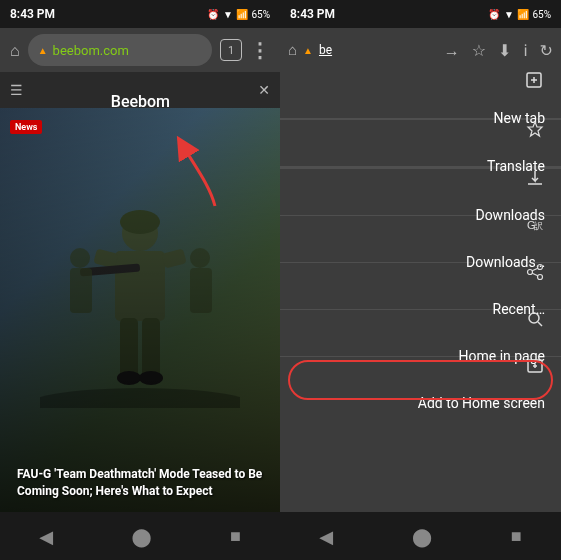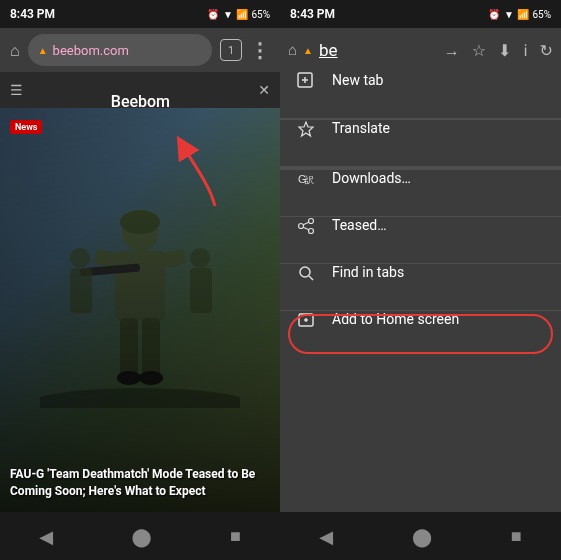--- a/index.html
+++ b/index.html
@@ -73,21 +73,21 @@
       background: #555;
       border-radius: 20px;
       height: 32px;
       display: flex;
       align-items: center;
       padding: 0 10px;
       gap: 5px;
     }
 
     .address-url-text {
-      color: #f9a8d4;
+      color: #84cc16;
       font-size: 13px;
     }
 
     .tab-count {
       width: 22px;
       height: 22px;
       border: 1.5px solid #bbb;
       border-radius: 4px;
       display: flex;
       align-items: center;
@@ -152,21 +152,21 @@
       color: #fff;
       font-size: 9px;
       padding: 2px 5px;
       border-radius: 2px;
       font-weight: 600;
     }
 
     .news-caption {
       position: absolute;
       bottom: 12px;
-      left: 10px;
+      left: 17px;
       right: 10px;
       color: #fff;
       font-size: 12px;
       font-weight: 700;
       line-height: 1.4;
       text-shadow: 1px 1px 2px rgba(0,0,0,0.9);
     }
 
     
     .red-arrow {
@@ -216,21 +216,21 @@
       gap: 6px;
     }
 
     .addr-nav-icon {
       color: #bbb;
       font-size: 15px;
     }
 
     .addr-short-url {
       color: #fff;
-      font-size: 17px;
+      font-size: 12px;
       text-decoration: underline;
     }
 
     .addr-right-icons {
       margin-left: auto;
       display: flex;
       align-items: center;
       gap: 12px;
     }
 
@@ -241,26 +241,27 @@
 
     
     .dropdown-menu {
       background: #3c3c3c;
       flex: 1;
       overflow: hidden;
     }
 
     .menu-item {
       display: flex;
-      align-items: flex-start;
+      align-items: flex-end;
       padding: 0 16px;
       height: 46px;
       gap: 16px;
       cursor: pointer;
       position: relative;
+      flex-direction: column;
     }
 
     .menu-item-icon {
       color: #ddd;
       font-size: 16px;
       width: 20px;
       text-align: center;
     }
 
     .menu-item-label {
@@ -457,20 +458,30 @@
           </svg>
         </span>
         <span class="menu-item-label">Translate</span>
       </div>
       <div class="menu-divider"></div>
 
       <div class="menu-divider"></div>
 
       <div class="menu-divider"></div>
 
+      <div class="menu-item">
+        <span class="menu-item-icon">
+          <svg width="18" height="18" viewBox="0 0 18 18" fill="none">
+            <polyline points="9,2 9,12 6,9" stroke="#ddd" stroke-width="1.5" fill="none"></polyline>
+            <polyline points="9,12 12,9" stroke="#ddd" stroke-width="1.5" fill="none"></polyline>
+            <line x1="2" y1="15" x2="16" y2="15" stroke="#ddd" stroke-width="1.5"></line>
+          </svg>
+        </span>
+        <span class="menu-item-label">Downloads</span>
+      </div>
       <div class="menu-divider"></div>
 
       <div class="menu-item">
         <span class="menu-item-icon">
           <svg width="18" height="18" viewBox="0 0 18 18" fill="none">
             <text x="1" y="13" font-size="11" fill="#ddd" font-family="Arial">G</text>
             <text x="8" y="13" font-size="9" fill="#ddd" font-family="Arial">訳</text>
           </svg>
         </span>
         <span class="menu-item-label">Downloads…</span>
@@ -480,32 +491,32 @@
       <div class="menu-item">
         <span class="menu-item-icon">
           <svg width="18" height="18" viewBox="0 0 18 18" fill="none">
             <circle cx="14" cy="4" r="2.5" stroke="#ddd" stroke-width="1.2" fill="none"></circle>
             <circle cx="4" cy="9" r="2.5" stroke="#ddd" stroke-width="1.2" fill="none"></circle>
             <circle cx="14" cy="14" r="2.5" stroke="#ddd" stroke-width="1.2" fill="none"></circle>
             <line x1="6.2" y1="7.8" x2="11.8" y2="5.2" stroke="#ddd" stroke-width="1.2"></line>
             <line x1="6.2" y1="10.2" x2="11.8" y2="12.8" stroke="#ddd" stroke-width="1.2"></line>
           </svg>
         </span>
-        <span class="menu-item-label">Teased…</span>
+        <span class="menu-item-label">Recent…</span>
       </div>
       <div class="menu-divider"></div>
 
       <div class="menu-item">
         <span class="menu-item-icon">
           <svg width="18" height="18" viewBox="0 0 18 18" fill="none">
             <circle cx="8" cy="8" r="5" stroke="#ddd" stroke-width="1.5" fill="none"></circle>
             <line x1="12" y1="12" x2="16" y2="16" stroke="#ddd" stroke-width="1.5"></line>
           </svg>
         </span>
-        <span class="menu-item-label">Find in tabs</span>
+        <span class="menu-item-label">Home in page</span>
       </div>
       <div class="menu-divider"></div>
 
       <div class="menu-item menu-item-highlighted">
         <div class="highlight-circle"></div>
         <span class="menu-item-icon">
           <svg width="18" height="18" viewBox="0 0 18 18" fill="none">
             <rect x="2" y="3" width="14" height="12" rx="1.5" stroke="#ddd" stroke-width="1.5" fill="none"></rect>
             <line x1="9" y1="7" x2="9" y2="11" stroke="#ddd" stroke-width="1.5"></line>
             <line x1="7" y1="9" x2="11" y2="9" stroke="#ddd" stroke-width="1.5"></line>

